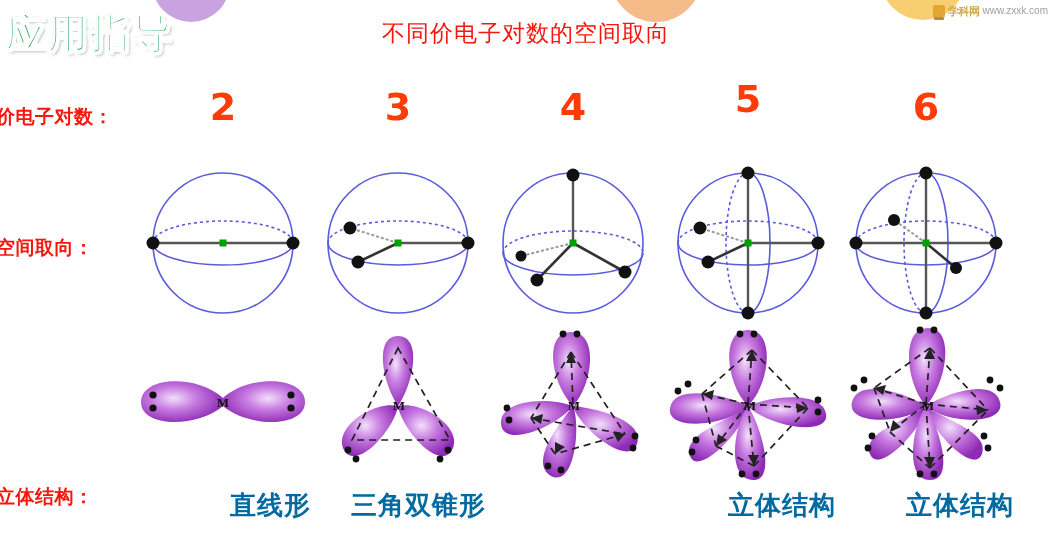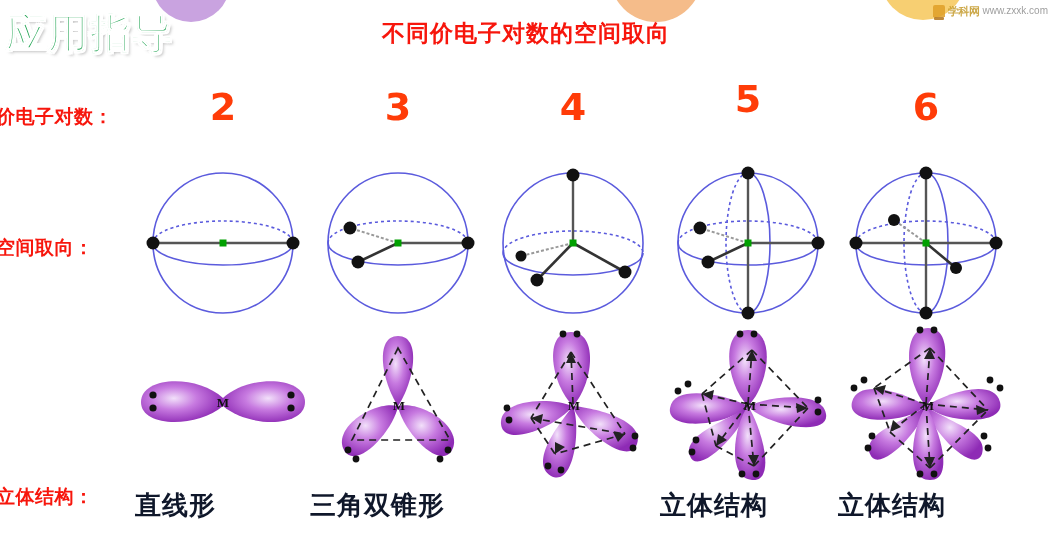--- a/index.html
+++ b/index.html
@@ -43,21 +43,21 @@
     letter-spacing:2px;line-height:1.05;
     -webkit-text-stroke:1px #ffffff;
     text-shadow:
       2px 0 0 #fff,-2px 0 0 #fff,0 2px 0 #fff,0 -2px 0 #fff,
       2px 2px 0 #fff,-2px 2px 0 #fff,2px -2px 0 #fff,-2px -2px 0 #fff,
       3px 3px 3px rgba(120,120,120,.45);
     margin-top: 10px;
   }
   .title-red{
     position:absolute;left:0;right:0;top:18px;text-align:center;
-    font-size:23px;font-weight:bold;color:#f7160c;letter-spacing:1px;
+    font-size:23px;font-weight:normal;color:#f7160c;letter-spacing:1px;
   }
 
   
   .row-label{
     position:absolute;left:-4px;
     font-size:19px;font-weight:bold;color:#f7160c;
     letter-spacing:.5px;white-space:nowrap;
   }
   #lbl-pairs{top:104px;}
   #lbl-orient{top:235px;}
@@ -71,22 +71,22 @@
   .num{
     position:absolute;top:88px;width:100%;text-align:center;
     font-size:38px;font-weight:bold;color:#ff3c08;
     font-family:"DejaVu Sans",sans-serif;line-height:1;
   }
   .num.up{top:80px;}
 
   .sphere-wrap{position:absolute;top:168px;left:0;width:176px;height:150px;}
   .lobe-wrap{position:absolute;top:328px;left:0;width:176px;height:155px;}
   .shape-name{
-    position:absolute;top:488px;width:100%;text-align:left;
-    font-size:26px;font-weight:bold;color:#0f172a;letter-spacing:1px;
+    position:absolute;top:488px;width:100%;text-align:right;
+    font-size:26px;font-weight:bold;color:#0369a1;letter-spacing:1px;
   }
 
   svg{display:block;overflow:visible;}
 </style>
 </head>
 <body>
 
 <div class="slide">
 
   <div class="deco deco-purple"></div>

